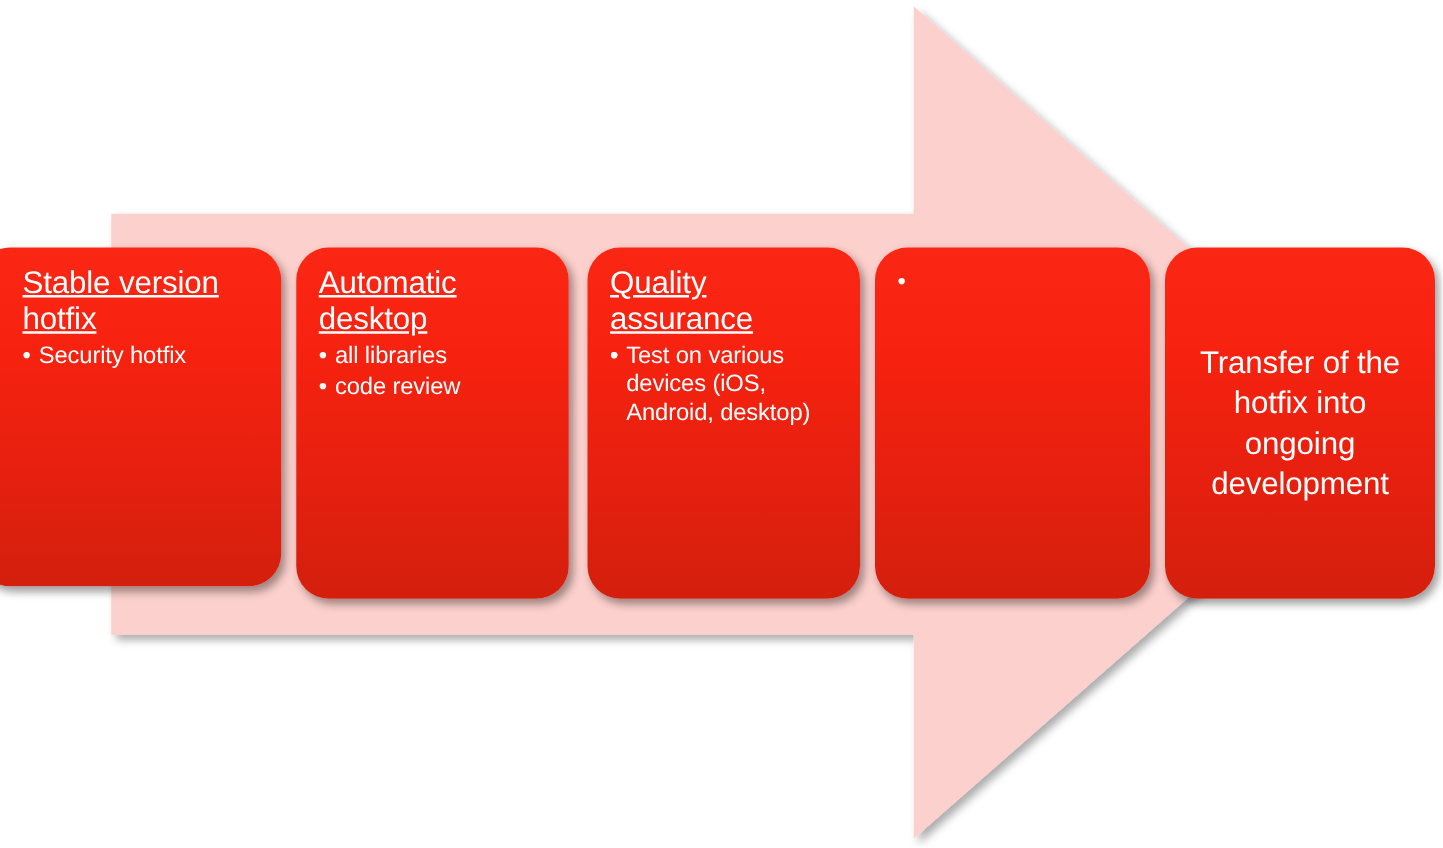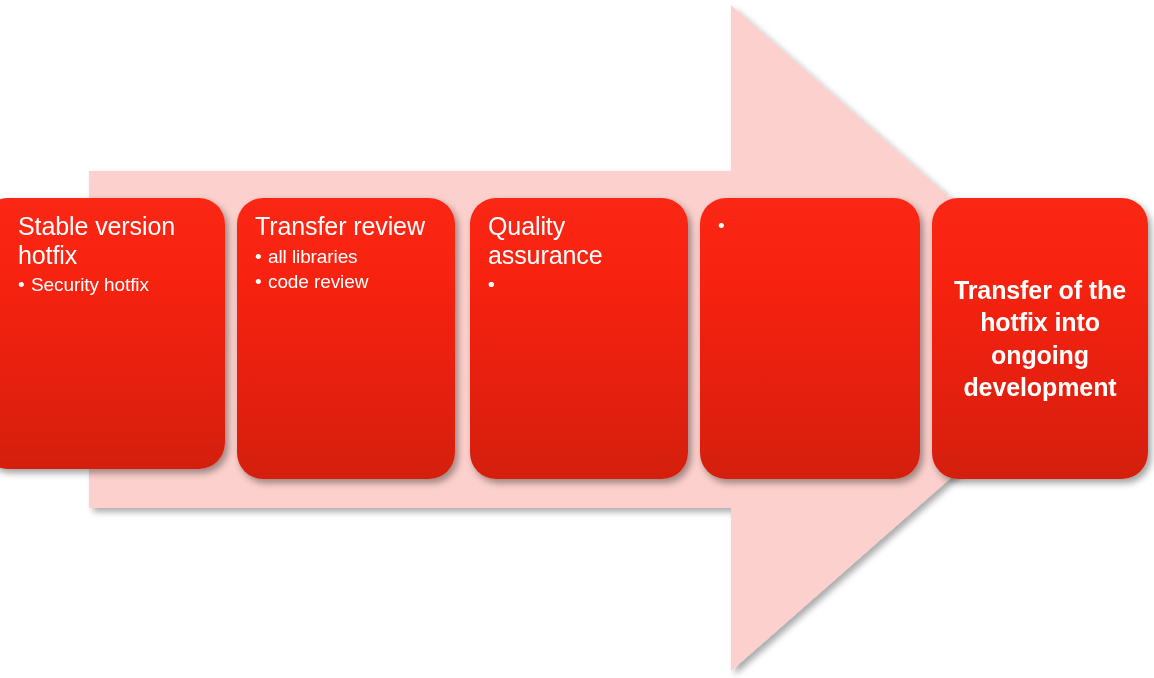--- a/index.html
+++ b/index.html
@@ -44,20 +44,21 @@
   }
 
   .stage-title {
     font-size: 25px;
     line-height: 1.14;
     font-weight: 400;
     color: #ffffff;
     letter-spacing: -0.1px;
     white-space: pre-line;
     margin: 0 0 4px 0;
+    text-decoration: underline;
   }
 
   .bullet-list {
     list-style: none;
     margin: 0;
     padding: 0;
   }
   .bullet-list li {
     position: relative;
     font-size: 19px;
@@ -75,21 +76,20 @@
 
   
   #box-1 { left: -18px;  top: 198px; width: 243px; height: 271px; padding-left: 36px; }
   #box-2 { left: 237px;  top: 198px; width: 218px; height: 281px; }
   #box-3 { left: 470px;  top: 198px; width: 218px; height: 281px; }
   #box-4 { left: 700px;  top: 198px; width: 220px; height: 281px; }
   #box-5 {
     left: 932px; top: 198px; width: 216px; height: 281px;
     display: flex; align-items: center; justify-content: center;
     padding: 16px 10px;
-    font-weight: bold;
   }
 
   .centered-title {
     font-size: 25px;
     line-height: 1.3;
     text-align: center;
     color: #ffffff;
     white-space: pre-line;
     letter-spacing: -0.1px;
   }
@@ -112,41 +112,42 @@
     <div class="stage-title">Stable version hotfix</div>
     <ul class="bullet-list">
       <li>
         <span class="bullet-dot">•</span>
         <span>Security hotfix</span>
       </li>
     </ul>
   </div>
 
   <div class="stage-box" id="box-2">
-    <div class="stage-title">Transfer review</div>
+    <div class="stage-title">Automatic desktop</div>
     <ul class="bullet-list">
       <li>
         <span class="bullet-dot">•</span>
         <span>all libraries</span>
       </li>
       <li>
         <span class="bullet-dot">•</span>
         <span>code review</span>
       </li>
     </ul>
   </div>
 
   <div class="stage-box" id="box-3">
     <div class="stage-title">Quality assurance</div>
     <ul class="bullet-list">
       <li>
         <span class="bullet-dot">•</span>
       </li>
       <li>
         <span class="bullet-dot">•</span>
+        <span>Test on various devices (iOS, Android, desktop)</span>
       </li>
     </ul>
   </div>
 
   <div class="stage-box" id="box-4">
     <ul class="bullet-list">
       <li>
         <span class="bullet-dot">•</span>
       </li>
     </ul>

